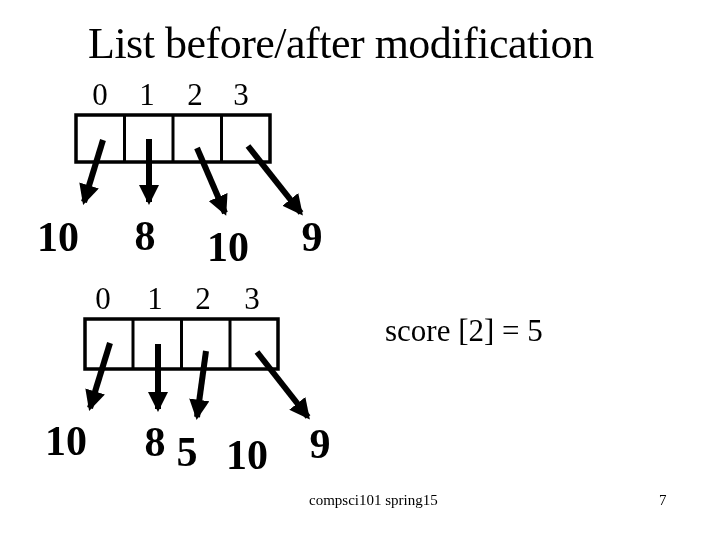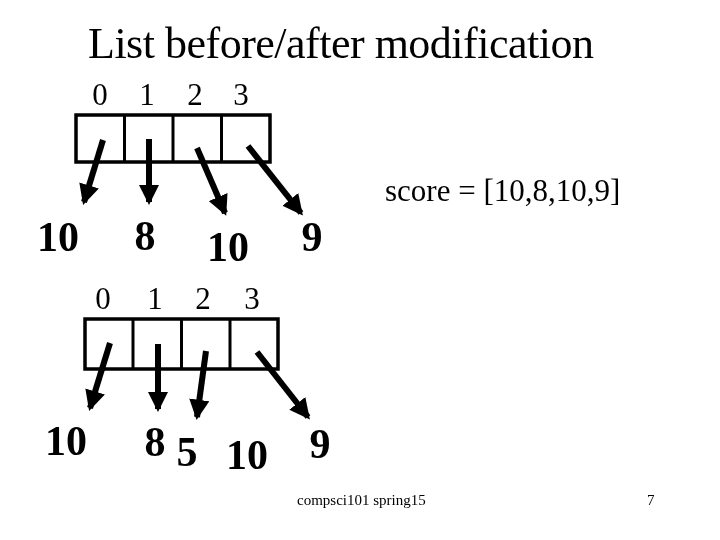--- a/index.html
+++ b/index.html
@@ -18,21 +18,21 @@
   .abs { position: absolute; white-space: nowrap; line-height: 1; }
   .centered { transform: translate(-50%, -50%); }
   .title {
     left: 88px; top: 22px;
     font-size: 44px;
     letter-spacing: -0.5px;
   }
   .idx { font-size: 31px; }
   .val { font-size: 42px; font-weight: bold; }
   .caption { font-size: 31px; }
-  .footer { font-size: 15px; }
+  .footer { font-size: 15px; margin-left: 12px; }
   svg { position: absolute; left: 0; top: 0; }
   svg .box { fill: none; stroke: #000; stroke-width: 3.5px; }
   svg .divider { stroke: #000; stroke-width: 3px; }
   svg .arrow { stroke: #000; stroke-width: 6px; fill: none; }
 </style>
 </head>
 <body>
 
 <div class="slide">
 
@@ -71,30 +71,30 @@
   <div class="abs idx centered" style="left:100px; top:94px;">0</div>
   <div class="abs idx centered" style="left:147px; top:94px;">1</div>
   <div class="abs idx centered" style="left:195px; top:94px;">2</div>
   <div class="abs idx centered" style="left:241px; top:94px;">3</div>
 
   <div class="abs val centered" style="left:58px; top:237px;">10</div>
   <div class="abs val centered" style="left:145px; top:236px;">8</div>
   <div class="abs val centered" style="left:228px; top:247px;">10</div>
   <div class="abs val centered" style="left:312px; top:237px;">9</div>
 
-  <div class="abs caption" style="left:385px; top:175px;">score = [10,8,10,9]</div>
 
   <div class="abs idx centered" style="left:103px; top:298px;">0</div>
   <div class="abs idx centered" style="left:155px; top:298px;">1</div>
   <div class="abs idx centered" style="left:203px; top:298px;">2</div>
   <div class="abs idx centered" style="left:252px; top:298px;">3</div>
 
   <div class="abs val centered" style="left:66px; top:441px;">10</div>
   <div class="abs val centered" style="left:155px; top:442px;">8</div>
   <div class="abs val centered" style="left:187px; top:452px;">5</div>
   <div class="abs val centered" style="left:247px; top:455px;">10</div>
   <div class="abs val centered" style="left:320px; top:444px;">9</div>
 
+  <div class="abs caption" style="left:385px; top:315px;">score [2] = 5</div>
 
   <div class="abs footer" style="left:297px; top:493px;">compsci101 spring15</div>
   <div class="abs footer" style="left:647px; top:493px;">7</div>
 
 </div>
 
 </body></html>

